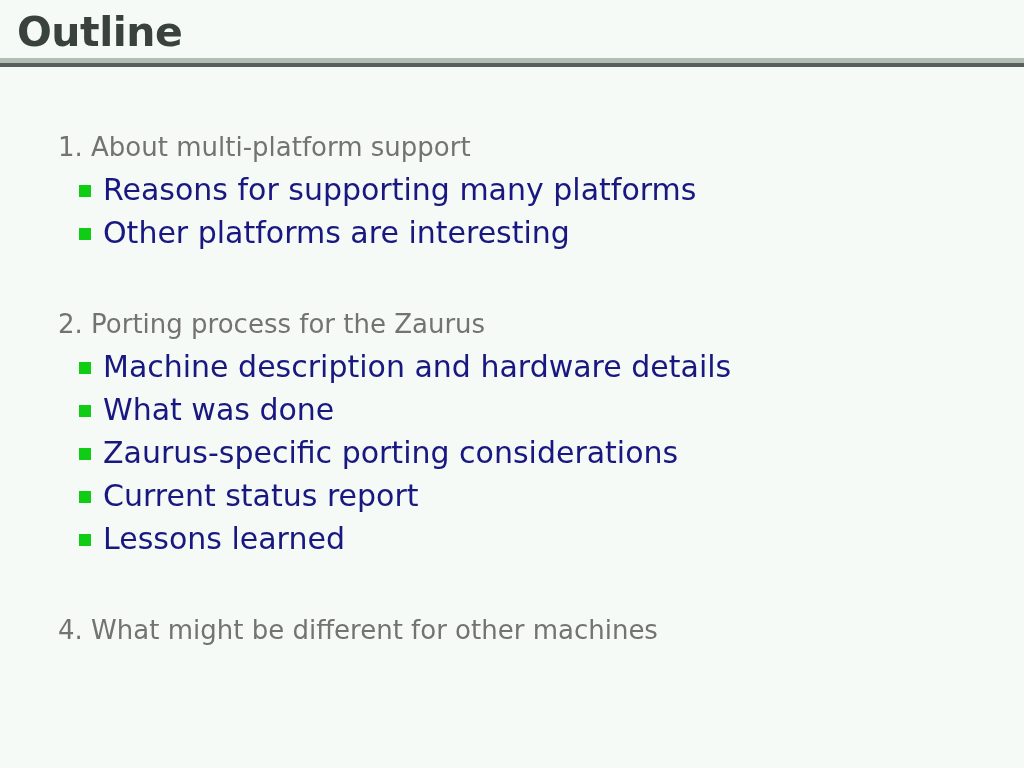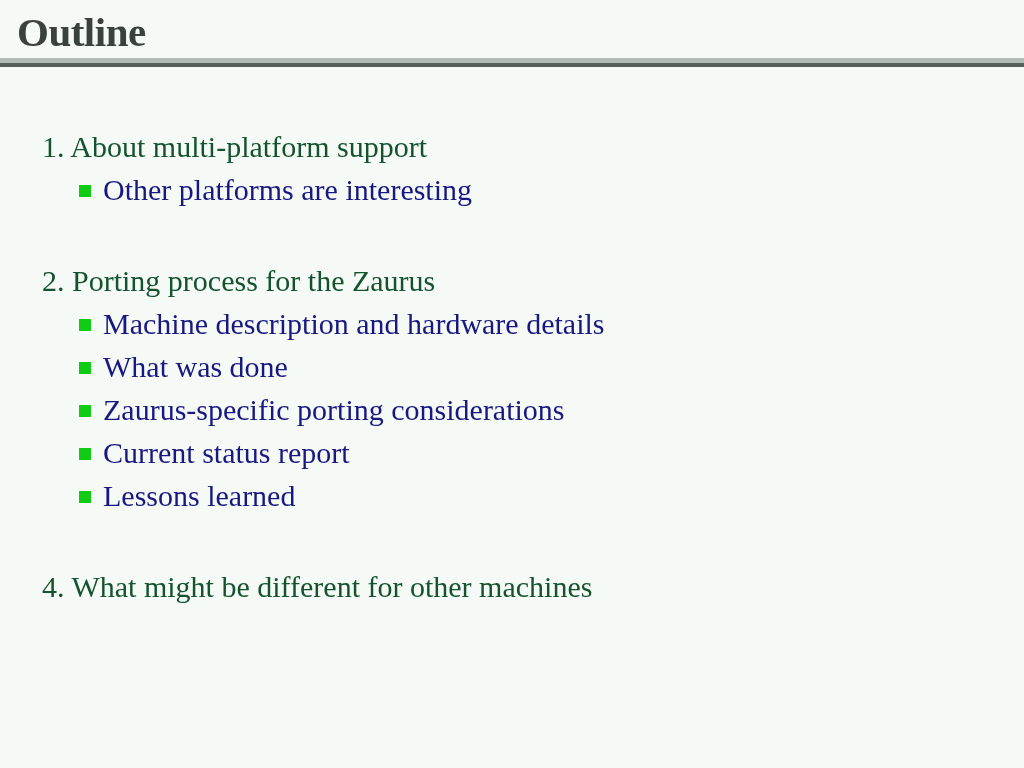--- a/index.html
+++ b/index.html
@@ -11,21 +11,20 @@
     height: 768px;
     background: #f5faf7;
     font-family: "DejaVu Sans", sans-serif;
     overflow: hidden;
   }
   .slide {
     position: relative;
     width: 1024px;
     height: 572px;
     background: #f5faf7;
-    font-family: Liberation Serif, serif;
   }
   
   .slide-title {
     position: absolute;
     left: 17px;
     top: 8px;
     font-size: 41px;
     line-height: 48px;
     font-weight: bold;
     color: #3a423e;
@@ -66,25 +65,25 @@
   .line {
     position: relative;
     height: 43px;
     white-space: nowrap;
   }
   .line.spacer {
     height: 48px;
   }
   .num-item {
     position: absolute;
-    left: 42px;
+    left: 58px;
     top: 0;
-    font-size: 30px;
+    font-size: 26px;
     line-height: 38px;
-    color: #14532d;
+    color: #737373;
     white-space: nowrap;
   }
   .bullet-item {
     position: absolute;
     left: 79px;
     top: 0;
     font-size: 30px;
     line-height: 38px;
     color: #181880;
     white-space: nowrap;
@@ -114,20 +113,26 @@
 
   <div class="title-rule">
     <div class="rule-light"></div>
     <div class="rule-dark"></div>
   </div>
 
   <div class="outline-body">
 
     <div class="line">
       <div class="num-item">1. About multi-platform support</div>
+    </div>
+    <div class="line">
+      <div class="bullet-item">
+        <span class="bullet-square"></span>
+        <span class="bullet-text">Reasons for supporting many platforms</span>
+      </div>
     </div>
     <div class="line">
       <div class="bullet-item">
         <span class="bullet-square"></span>
         <span class="bullet-text">Other platforms are interesting</span>
       </div>
     </div>
 
     <div class="line spacer"></div>
 

